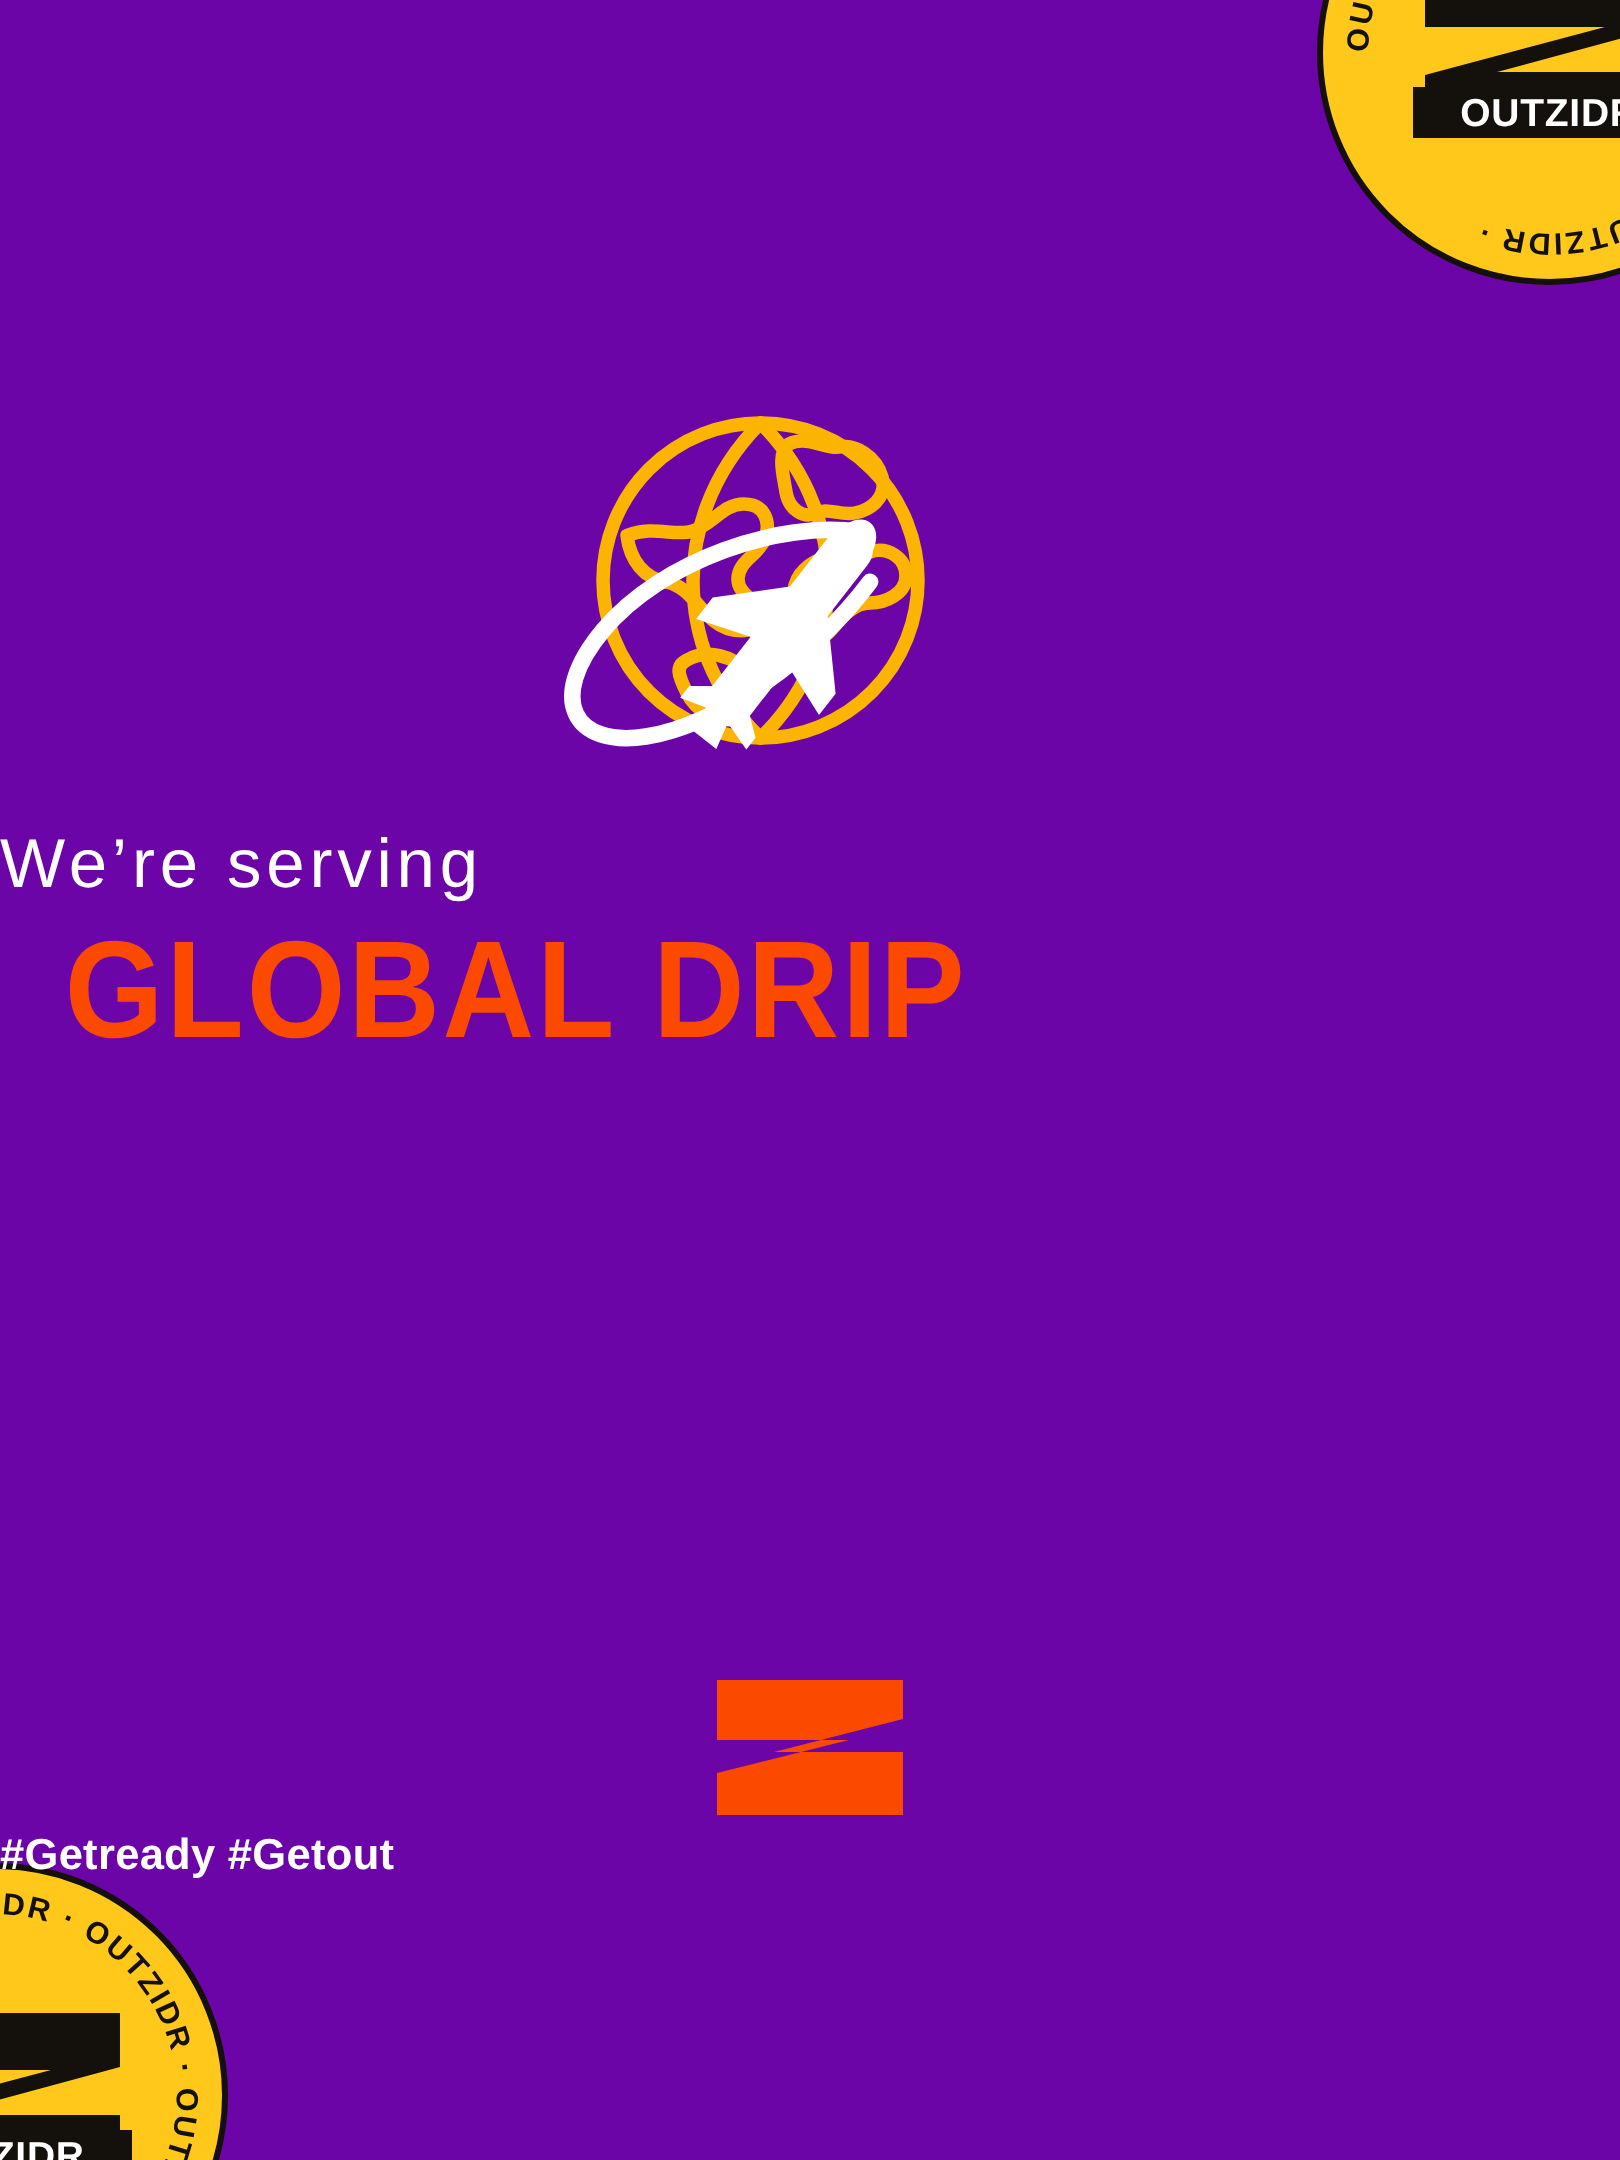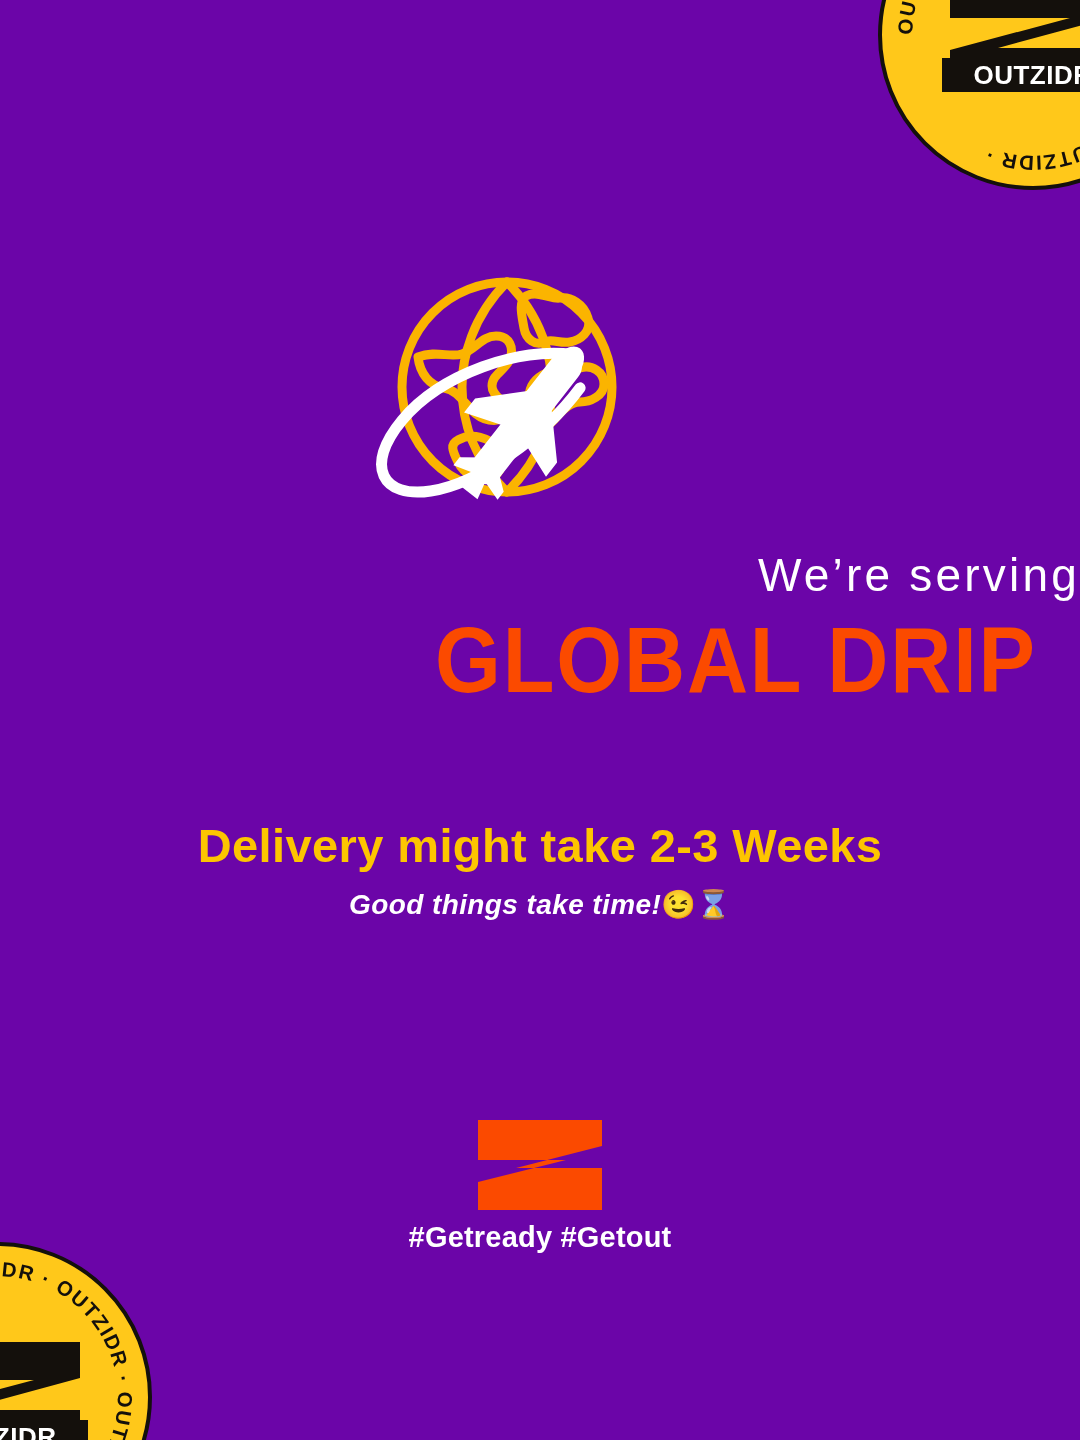--- a/index.html
+++ b/index.html
@@ -93,21 +93,21 @@
     display: flex;
     justify-content: center;
   }
 
   
   .copy {
     position: absolute;
     left: 0;
     right: 0;
     top: 548px;
-    text-align: right;
+    text-align: left;
   }
   .line-kicker {
     color: #ffffff;
     font-size: 46px;
     font-weight: 300;
     letter-spacing: 3.2px;
     line-height: 1.18;
   }
   .line-headline {
     color: #FB4A00;
@@ -155,21 +155,20 @@
     font-style: normal;
     letter-spacing: 0;
   }
 
   
   .footer {
     position: absolute;
     left: 0;
     right: 0;
     top: 1120px;
-    text-align: center;
   }
   .footer-mark {
     display: block;
     margin: 0 auto;
   }
   .footer-tag {
     color: #ffffff;
     font-size: 29px;
     font-weight: 800;
     letter-spacing: 0.2px;
@@ -260,26 +259,20 @@
         <path d="M50,158 L44,182 L68,182 L62,158 Z"></path>
       </g>
     </svg>
   </div>
 
   <div class="copy">
     <div class="line-kicker">We’re serving</div>
     <div class="line-headline">GLOBAL DRIP</div>
   </div>
 
-  <div class="notice">
-    <div class="notice-main">Delivery might take 2-3 Weeks</div>
-    <div class="notice-sub">
-      <span>Good things take time!</span><span class="emoji">😉⌛</span>
-    </div>
-  </div>
 
   <div class="footer">
     <svg class="footer-mark" width="124" height="90" viewBox="0 0 124 90">
       <path d="M0,0 L124,0 L124,26 L38,48 L124,48 L124,90 L0,90 L0,62 L88,40 L0,40 Z" fill="#FB4A00"></path>
     </svg>
     <div class="footer-tag">#Getready #Getout</div>
   </div>
 
 </div>
 

